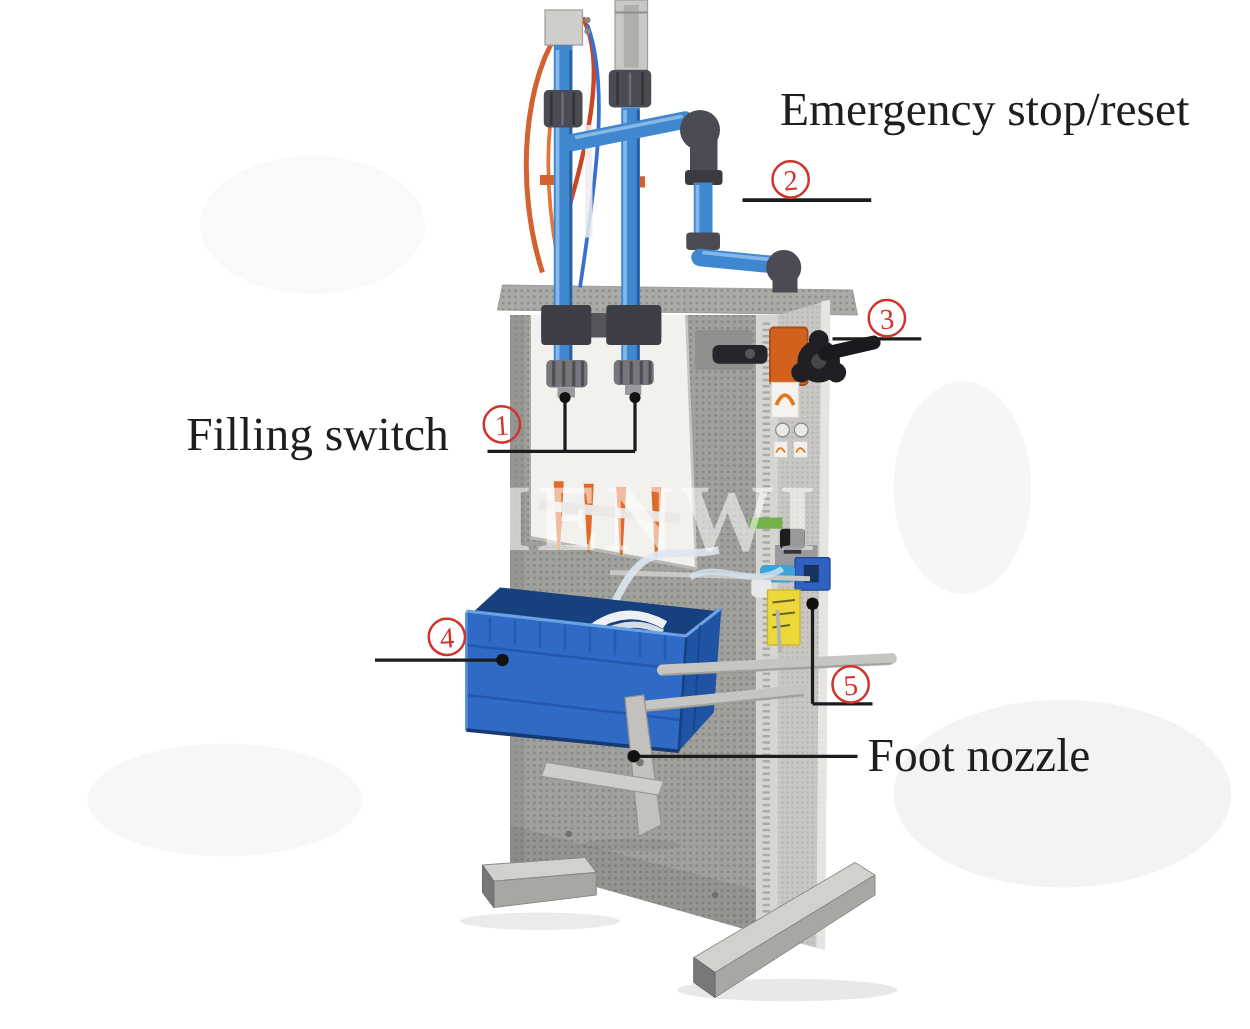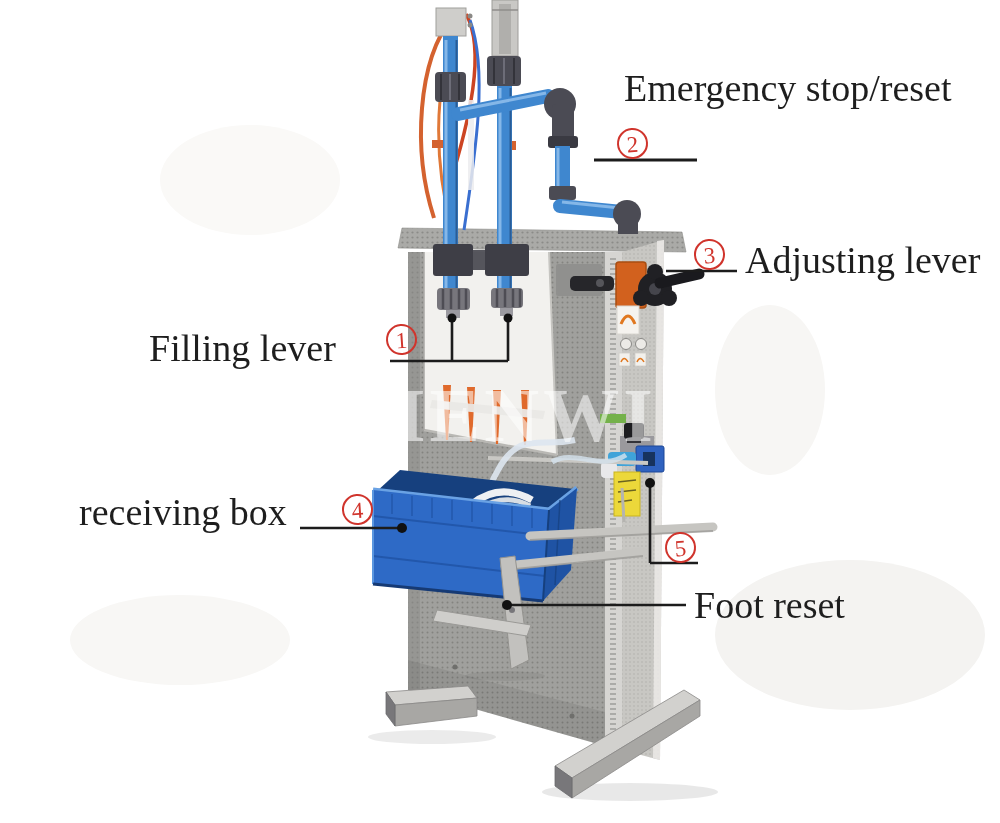--- a/index.html
+++ b/index.html
@@ -251,24 +251,22 @@
         <circle cx="508" cy="318" r="4.5"></circle>
       <circle cx="402" cy="528" r="5"></circle>
         <circle cx="650" cy="483" r="5"></circle>
       <circle cx="507" cy="605" r="5"></circle>
     </g>
   </svg>
 
   <div class="wm">IENWI</div>
 
   <div class="lbl" style="left:624px;top:66px">Emergency stop/reset</div>
-  <div class="lbl" style="left:745px;top:238px">Adjusting lever</div>
-  <div class="lbl" style="left:149px;top:326px">Filling lever</div>
-  <div class="lbl" style="left:79px;top:490px">receiving box</div>
-  <div class="lbl" style="left:694px;top:583px">Foot reset</div>
+  <div class="lbl" style="left:149px;top:326px">Filling switch</div>
+  <div class="lbl" style="left:694px;top:583px">Foot nozzle</div>
 
   <div class="num" style="left:386px;top:324px">1</div>
   <div class="num" style="left:617px;top:128px">2</div>
   <div class="num" style="left:694px;top:239px">3</div>
   <div class="num" style="left:342px;top:494px">4</div>
   <div class="num" style="left:665px;top:532px">5</div>
 
 </div>
 
 </body></html>

